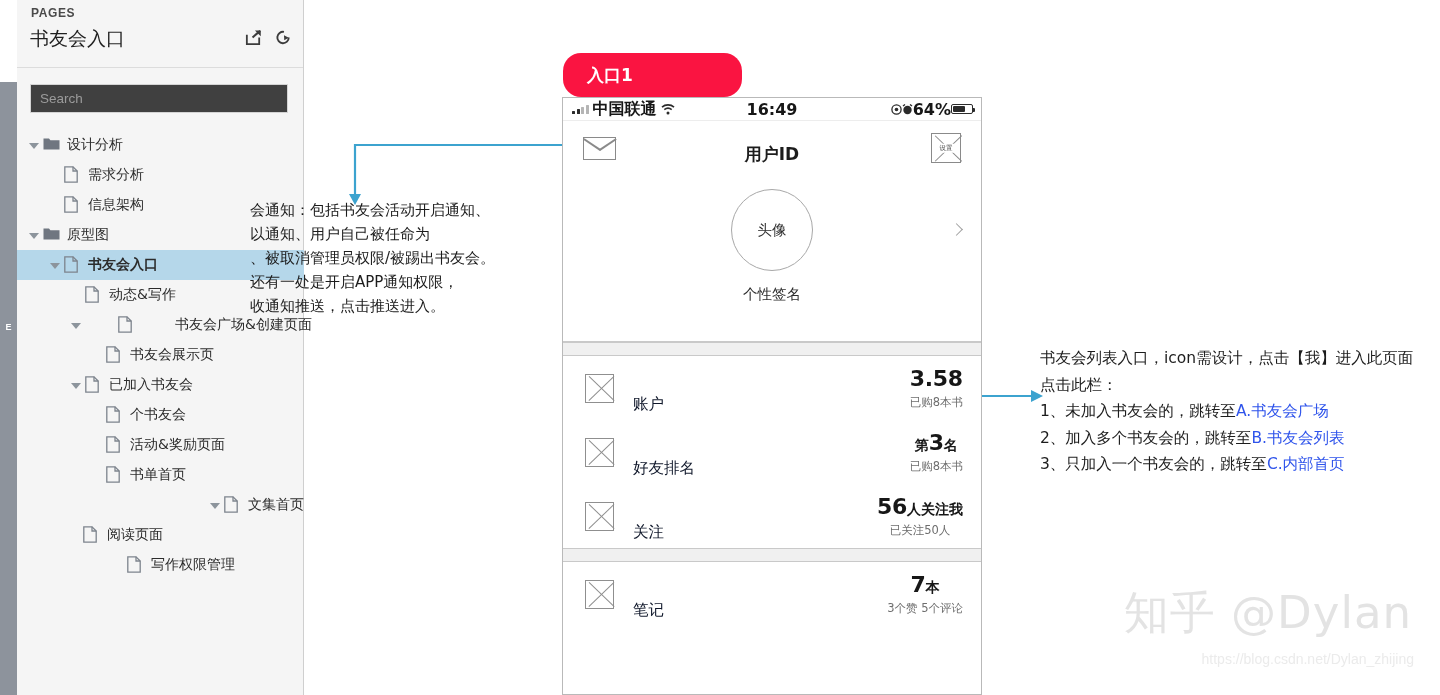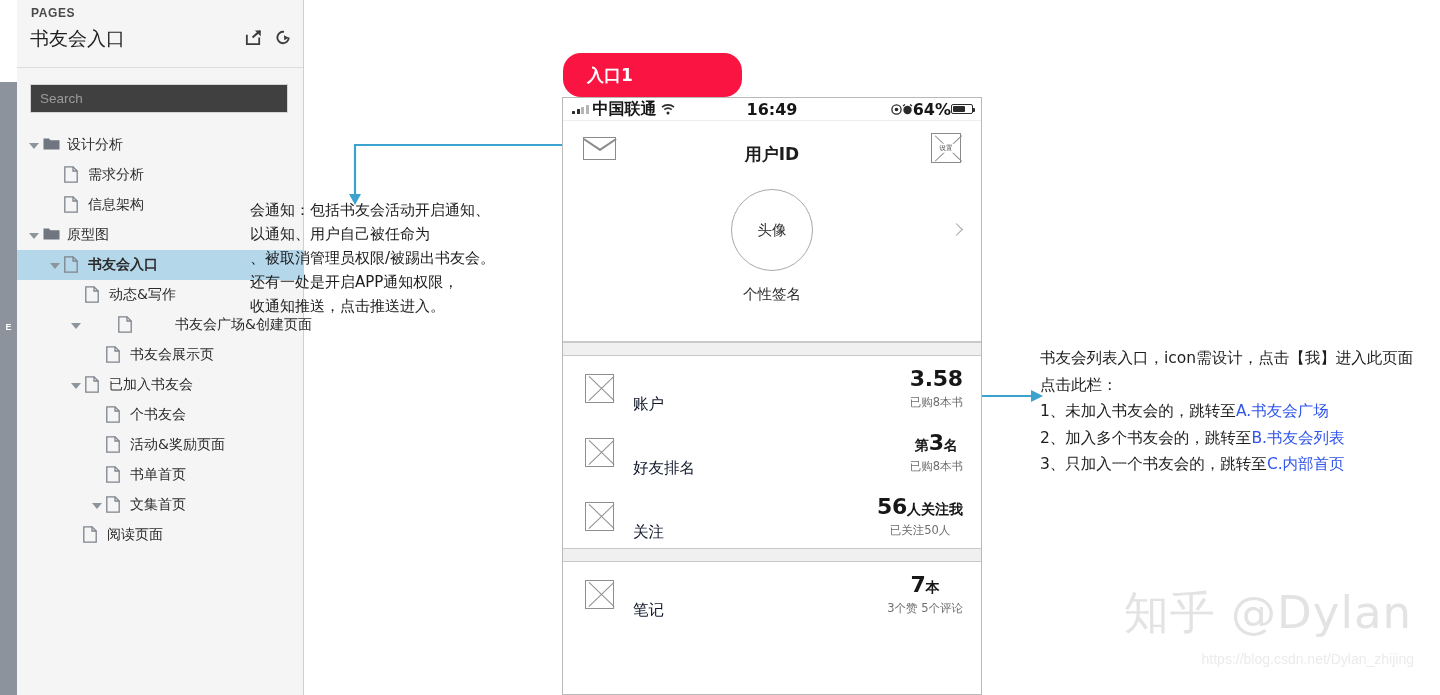--- a/index.html
+++ b/index.html
@@ -361,35 +361,43 @@
           <span class="tree-label">活动&amp;奖励页面</span>
         </div>
         <div class="tree-row" style="padding-left: 73px;">
           <span class="caret"></span>
           <span class="ti"><svg viewBox="0 0 14 17" width="14" height="17">
               <path d="M0.8 0.8 L9 0.8 L13.2 5 L13.2 16.2 L0.8 16.2 Z" fill="none" stroke="#7d848d" stroke-width="1.3"></path>
               <path d="M9 0.8 L9 5 L13.2 5" fill="none" stroke="#7d848d" stroke-width="1.3"></path>
             </svg></span>
           <span class="tree-label">书单首页</span>
         </div>
-        <div class="tree-row" style="padding-left: 73px;">
+        <div class="tree-row" style="padding-left: 73px; justify-content: flex-end;">
           <span class="caret open"></span>
           <span class="ti"><svg viewBox="0 0 14 17" width="14" height="17">
               <path d="M0.8 0.8 L9 0.8 L13.2 5 L13.2 16.2 L0.8 16.2 Z" fill="none" stroke="#7d848d" stroke-width="1.3"></path>
               <path d="M9 0.8 L9 5 L13.2 5" fill="none" stroke="#7d848d" stroke-width="1.3"></path>
             </svg></span>
           <span class="tree-label">文集首页</span>
         </div>
         <div class="tree-row" style="padding-left: 50px;">
           <span class="caret"></span>
           <span class="ti"><svg viewBox="0 0 14 17" width="14" height="17">
               <path d="M0.8 0.8 L9 0.8 L13.2 5 L13.2 16.2 L0.8 16.2 Z" fill="none" stroke="#7d848d" stroke-width="1.3"></path>
               <path d="M9 0.8 L9 5 L13.2 5" fill="none" stroke="#7d848d" stroke-width="1.3"></path>
             </svg></span>
           <span class="tree-label">阅读页面</span>
+        </div>
+        <div class="tree-row" style="padding-left: 94px;">
+          <span class="caret"></span>
+          <span class="ti"><svg viewBox="0 0 14 17" width="14" height="17">
+              <path d="M0.8 0.8 L9 0.8 L13.2 5 L13.2 16.2 L0.8 16.2 Z" fill="none" stroke="#7d848d" stroke-width="1.3"></path>
+              <path d="M9 0.8 L9 5 L13.2 5" fill="none" stroke="#7d848d" stroke-width="1.3"></path>
+            </svg></span>
+          <span class="tree-label">写作权限管理</span>
         </div>
       </div>
   </div>
 
   <svg class="conn">
 
     <path d="M612 145 L355 145 L355 196" fill="none" stroke="#3ca3cf" stroke-width="2.2"></path>
     <path d="M349 194 L361 194 L355 205 Z" fill="#3ca3cf"></path>
 
     <path d="M672 432 L672 396 L1035 396" fill="none" stroke="#3ca3cf" stroke-width="2.2"></path>

